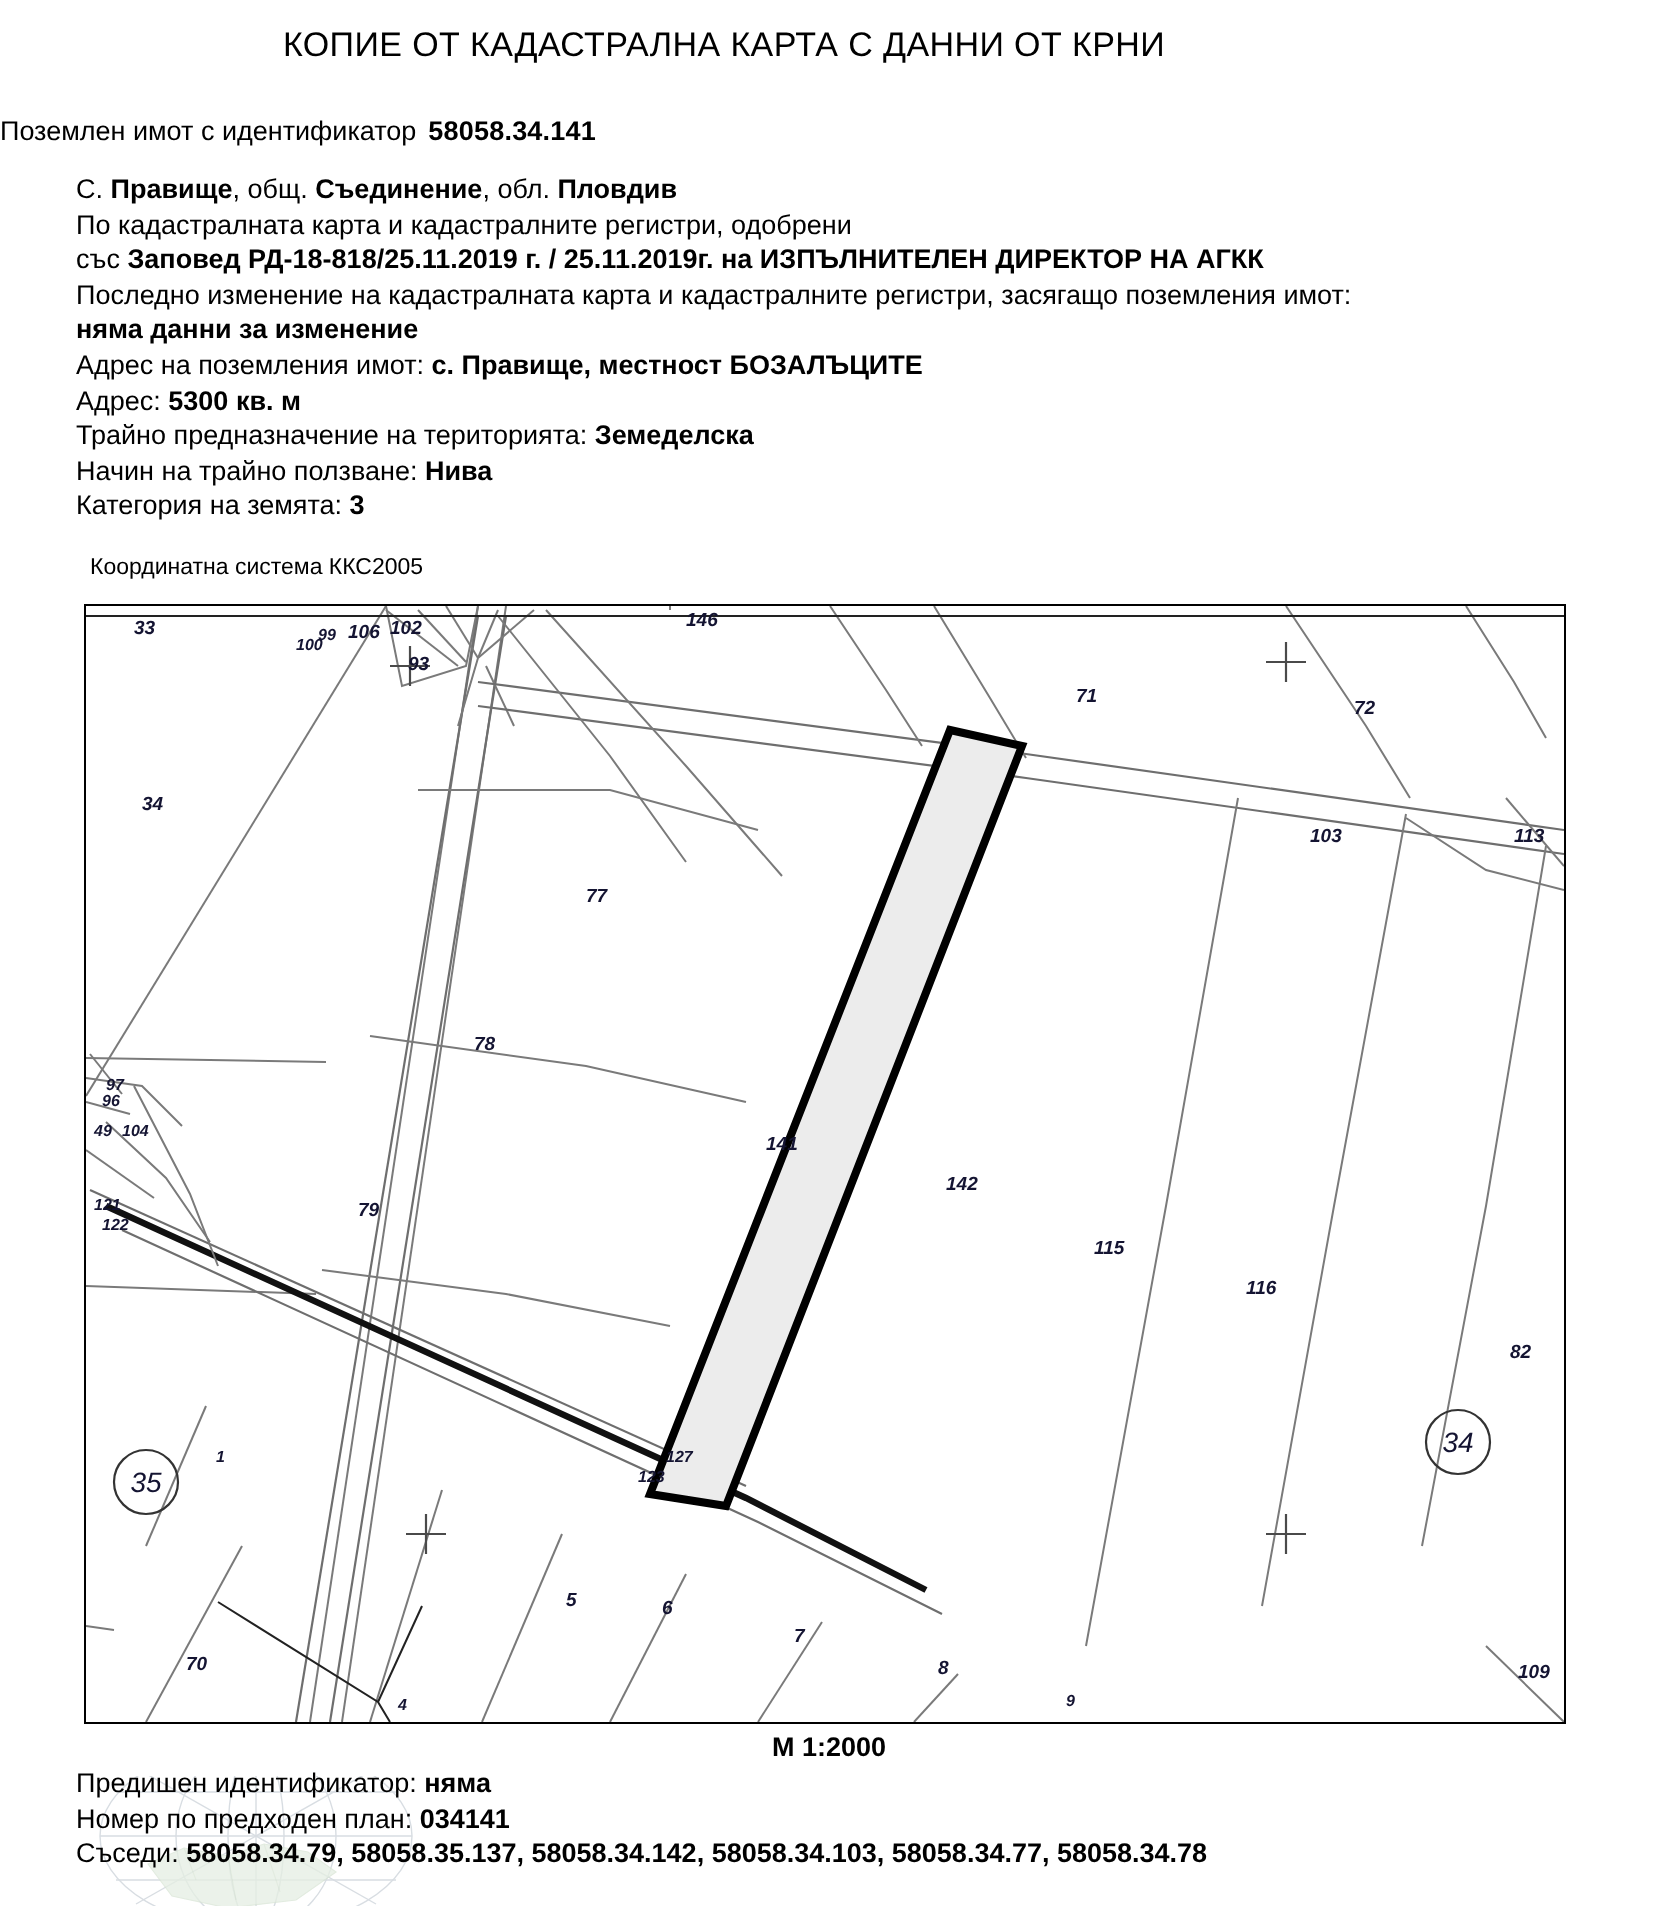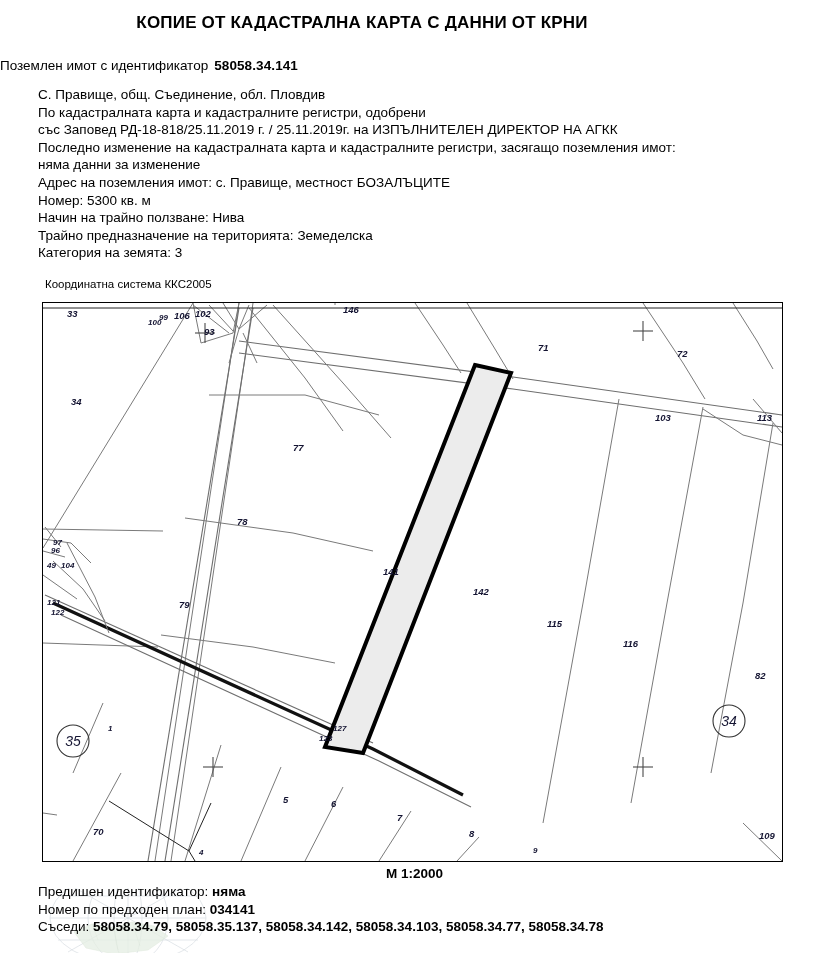--- a/index.html
+++ b/index.html
@@ -17,21 +17,21 @@
   }
 
   
   .doc-title {
     position: absolute;
     top: 13px;
     left: 0;
     width: 724px;
     text-align: center;
     font-size: 17px;
-    font-weight: bold;
+    font-weight: normal;
     letter-spacing: 0.2px;
   }
   .id-line {
     position: absolute;
     top: 58px;
     left: 0;
     width: 829px;
     text-align: left;
     font-size: 13.5px;
   }
@@ -43,21 +43,21 @@
 
   .info-block {
     position: absolute;
     top: 86px;
     left: 38px;
     width: 760px;
     font-size: 13.5px;
     line-height: 17.6px;
   }
   .info-block .row { white-space: nowrap; }
-  .info-block b { font-weight: normal; margin-top: 32px; }
+  .info-block b { font-weight: bold; margin-top: 32px; }
 
   
   .coord-sys {
     position: absolute;
     top: 278px;
     left: 45px;
     font-size: 11.5px;
   }
   .map-frame {
     position: absolute;
@@ -117,23 +117,23 @@
   <span>Поземлен имот с  идентификатор</span><span class="id-value">58058.34.141</span>
 </div>
 
 <div class="info-block">
   <div class="row"><span>С. </span><b>Правище</b><span>, общ. </span><b>Съединение</b><span>, обл. </span><b>Пловдив</b></div>
   <div class="row">По кадастралната карта и кадастралните регистри, одобрени</div>
   <div class="row"><span>със </span><b>Заповед РД-18-818/25.11.2019 г. / 25.11.2019г. на ИЗПЪЛНИТЕЛЕН ДИРЕКТОР НА АГКК</b></div>
   <div class="row">Последно изменение на кадастралната карта и кадастралните регистри, засягащо поземления имот:</div>
   <div class="row"><b>няма данни за изменение</b></div>
   <div class="row"><span>Адрес на поземления имот: </span><b>с. Правище, местност БОЗАЛЪЦИТЕ</b></div>
-  <div class="row"><span>Номер: </span><b>5300 кв. м</b></div>
+  <div class="row"><span>Адрес: </span><b>5300 кв. м</b></div>
+  <div class="row"><span>Трайно предназначение на територията: </span><b>Земеделска</b></div>
   <div class="row"><span>Начин на трайно ползване: </span><b>Нива</b></div>
-  <div class="row"><span>Трайно предназначение на територията: </span><b>Земеделска</b></div>
   <div class="row"><span>Категория на земята: </span><b>3</b></div>
 </div>
 
 <div class="coord-sys">Координатна система ККС2005</div>
 
 <div class="map-frame">
   <svg width="739" height="558" viewBox="0 0 739 558" xmlns="http://www.w3.org/2000/svg">
     <defs>
       <style>
         .pl { fill:none; stroke:#7a7a7a; stroke-width:1; }

